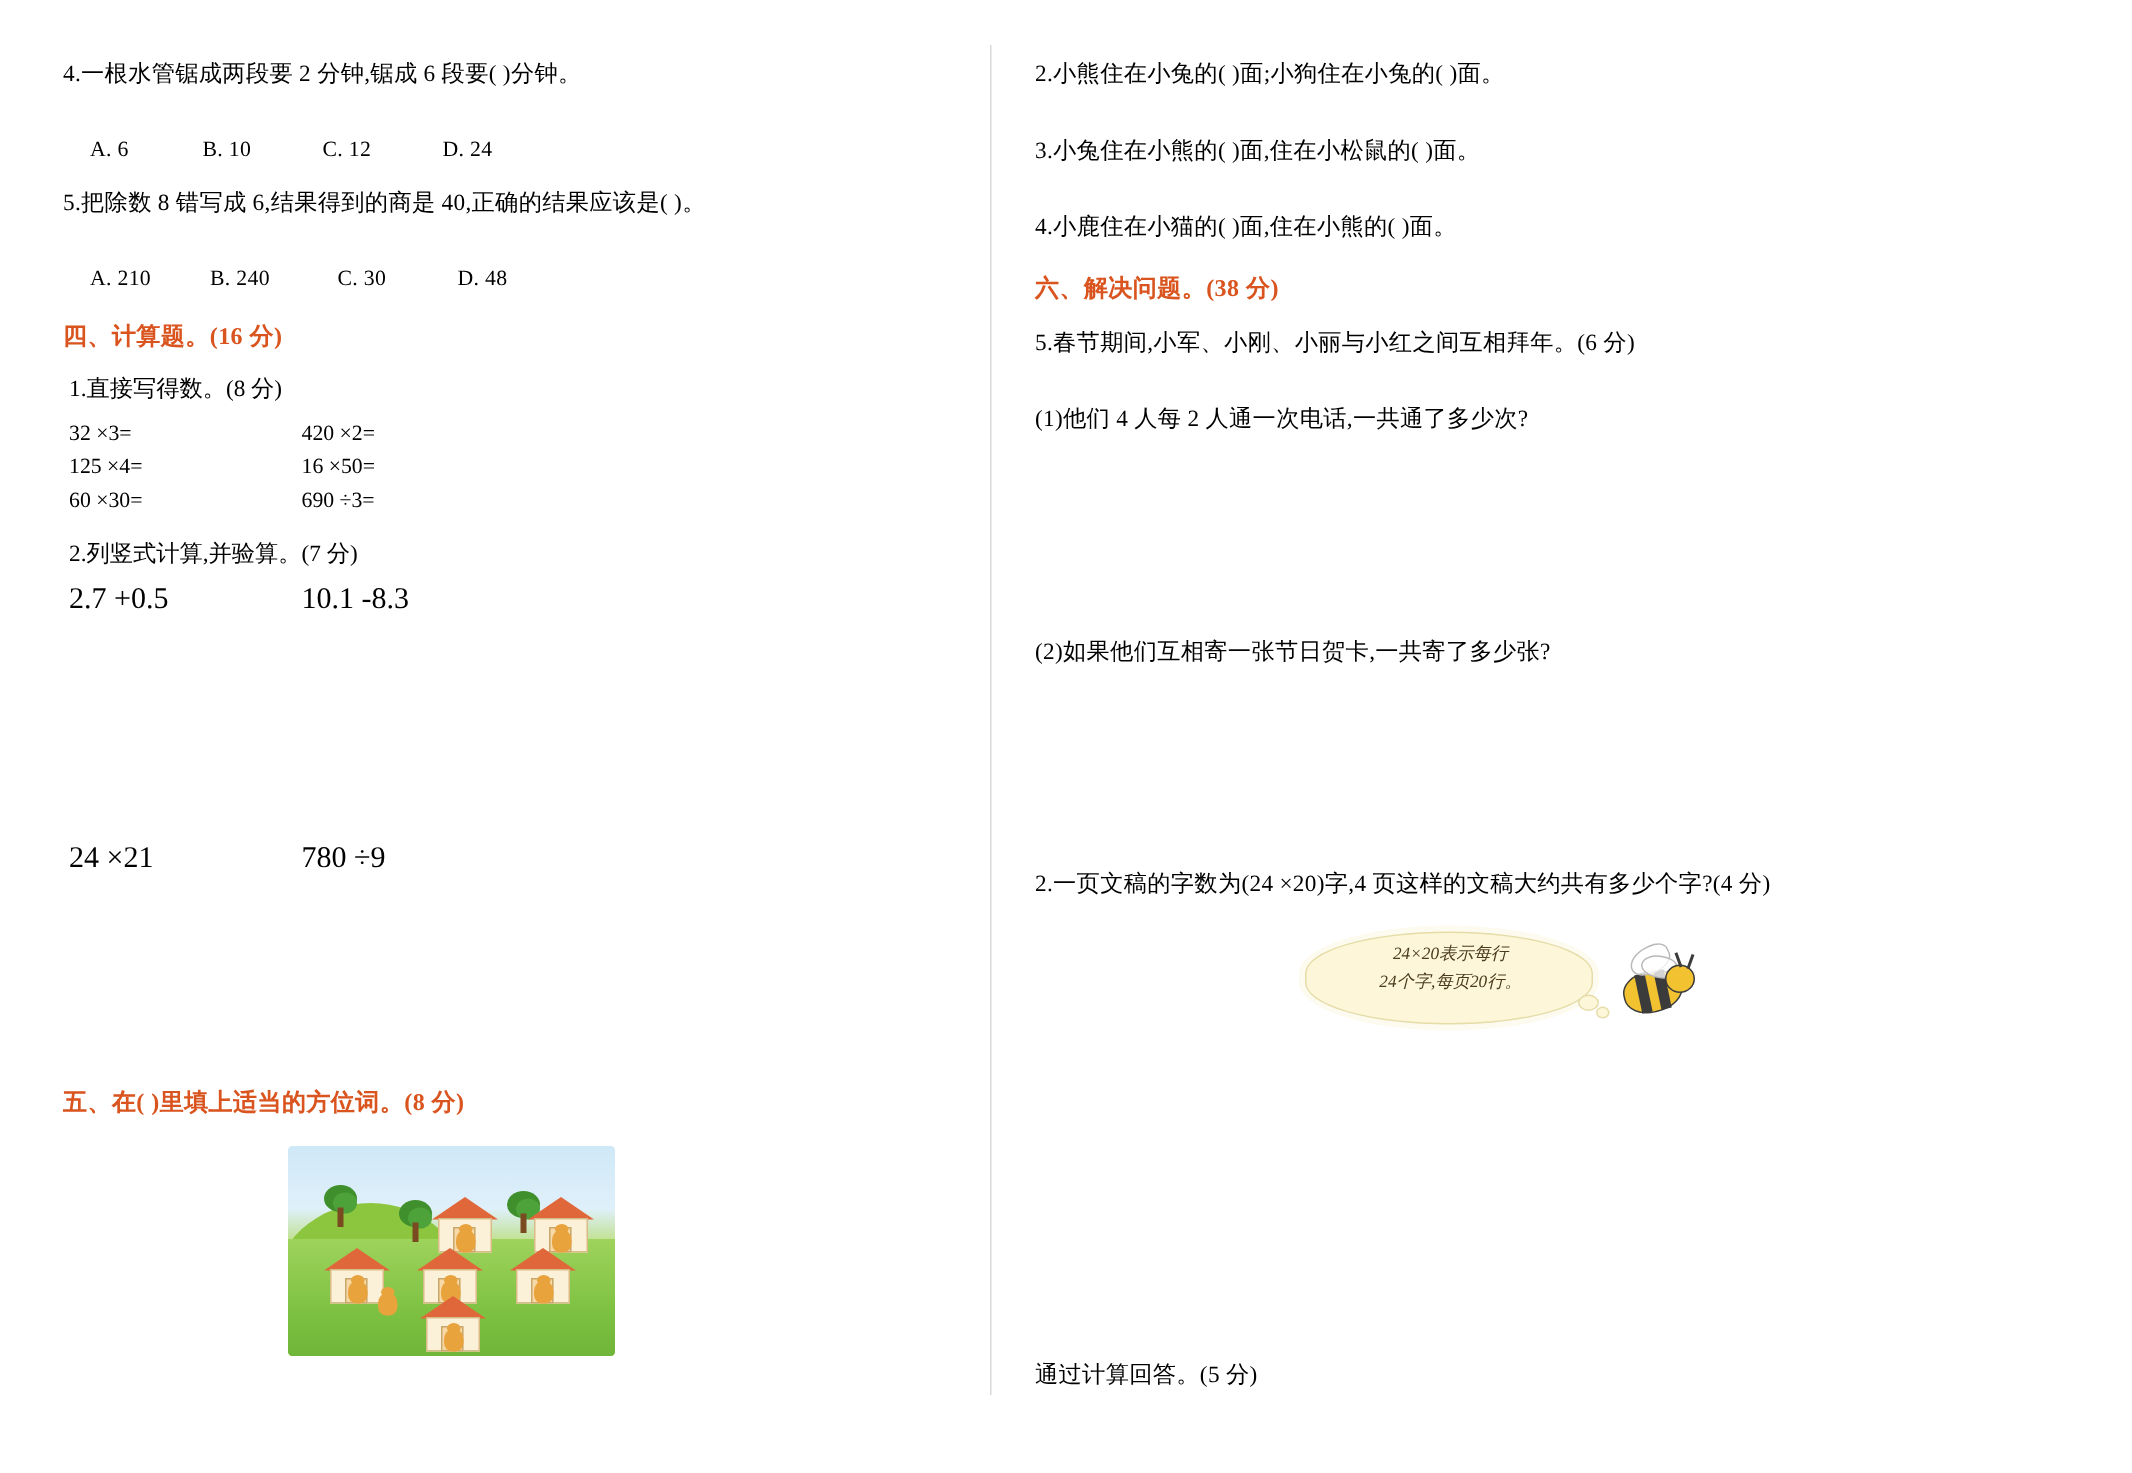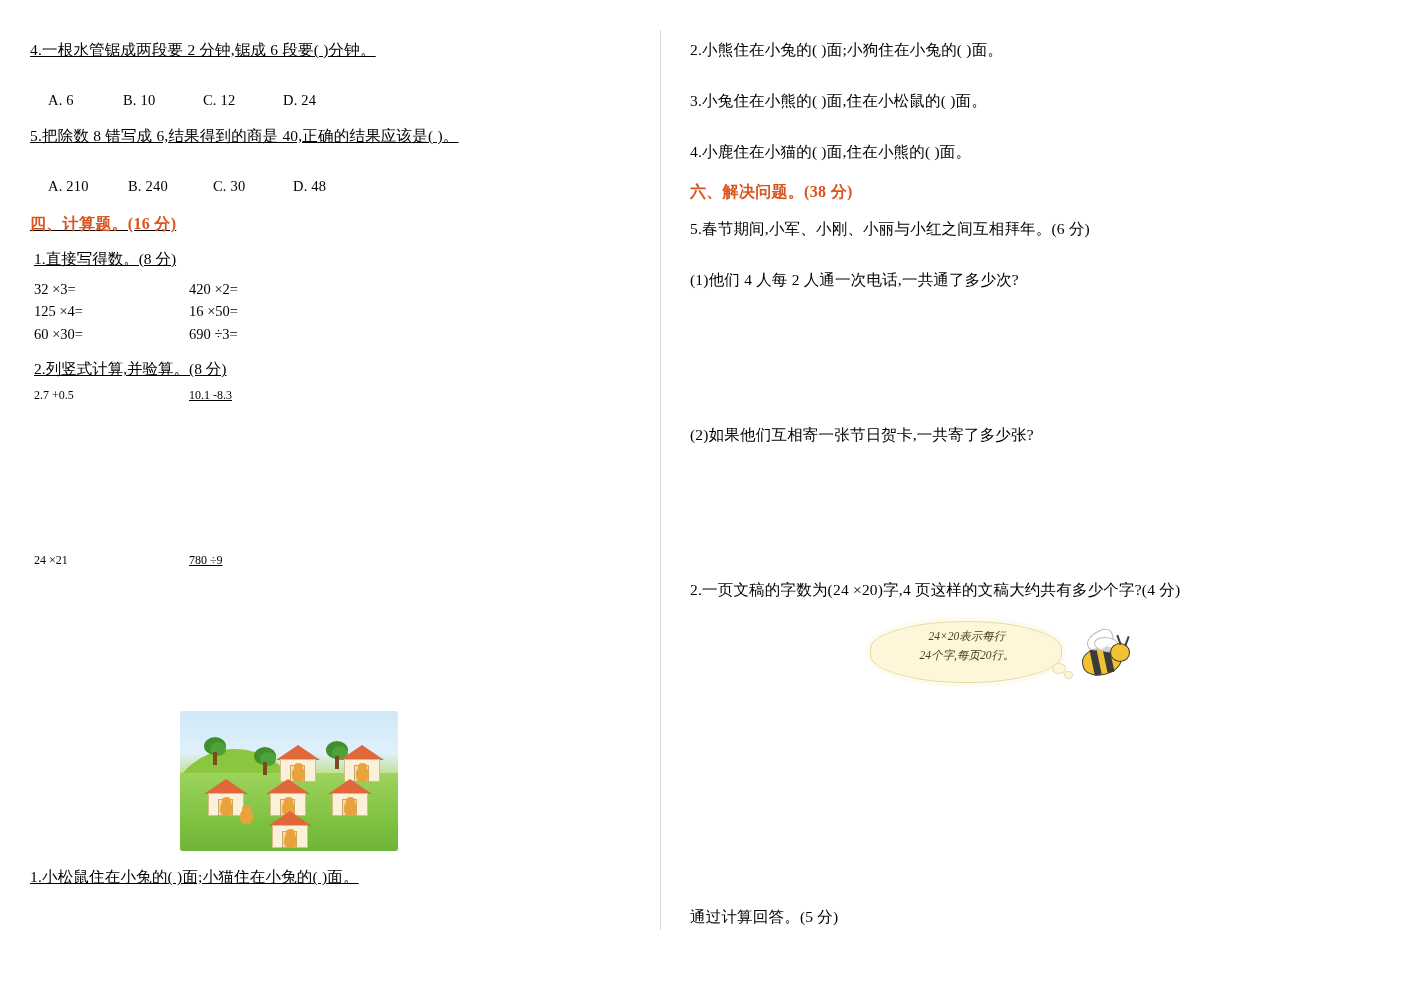--- a/index.html
+++ b/index.html
@@ -28,23 +28,22 @@
     width: 1px;
     height: 900px;
     background: #d8d8d8;
   }
   .col {
     position: absolute;
     top: 38px;
     box-sizing: border-box;
   }
   .col-left {
-    left: 30px;
+    left: 42px;
     width: 600px;
-    text-decoration: underline;
   }
   .col-right {
     left: 690px;
     width: 600px;
   }
   .q {
     font-size: 15.5px;
     line-height: 1.6;
     margin: 0 0 10px 0;
     letter-spacing: 0.2px;
@@ -80,21 +79,21 @@
   }
   .calc-row .c1 {
     display: inline-block;
     width: 155px;
   }
   .calc-row .c2 {
     display: inline-block;
   }
   .vert-row {
     margin: 0 0 0 4px;
-    font-size: 12px;
+    font-size: 20px;
   }
   .vert-row .c1 {
     display: inline-block;
     width: 155px;
   }
   .spacer-md { height: 120px; }
   .spacer-lg { height: 125px; }
   .spacer-xl { height: 150px; }
   .spacer-sm { height: 60px; }
   .pic-wrap {
@@ -339,34 +338,35 @@
     <h2 class="sec-head">四、计算题。(16 分)</h2>
 
     <p class="sub">1.直接写得数。(8 分)</p>
 
     <div class="calc-grid">
       <div class="calc-row"><span class="c1">32 ×3=</span><span class="c2">420 ×2=</span></div>
       <div class="calc-row"><span class="c1">125 ×4=</span><span class="c2">16 ×50=</span></div>
       <div class="calc-row"><span class="c1">60 ×30=</span><span class="c2">690 ÷3=</span></div>
     </div>
 
-    <p class="sub">2.列竖式计算,并验算。(8 分)</p>
+    <p class="sub">2.列竖式计算,并验算。(7 分)</p>
 
     <div class="vert-row">
       <span class="c1">2.7 +0.5</span><span>10.1 -8.3</span>
     </div>
 
     <div class="spacer-xl"></div>
 
     <div class="vert-row">
       <span class="c1">24 ×21</span><span>780 ÷9</span>
     </div>
 
     <div class="spacer-lg"></div>
 
+    <h2 class="sec-head">五、在(      )里填上适当的方位词。(8 分)</h2>
 
     <div class="pic-wrap">
       <div class="village">
         <div class="sky-hill"></div>
         <div class="grass"></div>
 
         <div class="tree" style="left:22px; top:26px;">
           <div class="crown"></div>
             <div class="crown2"></div>
             <div class="trunk"></div>
@@ -417,21 +417,20 @@
         <div class="house" style="left:88px; top:100px;">
           <div class="roof"></div>
             <div class="body"></div>
             <div class="door"></div>
           <div class="animal" style="left:16px; top:22px;"></div>
         </div>
         <div class="animal" style="left:60px; top:98px;"></div>
       </div>
     </div>
 
-    <p class="q">1.小松鼠住在小兔的(       )面;小猫住在小兔的(       )面。</p>
   </div>
 
   <div class="col col-right">
 
     <p class="q" style="margin-bottom:26px">2.小熊住在小兔的(       )面;小狗住在小兔的(       )面。</p>
     <p class="q" style="margin-bottom:26px">3.小兔住在小熊的(       )面,住在小松鼠的(       )面。</p>
     <p class="q" style="margin-bottom:18px">4.小鹿住在小猫的(       )面,住在小熊的(       )面。</p>
 
     <h2 class="sec-head">六、解决问题。(38 分)</h2>
 

